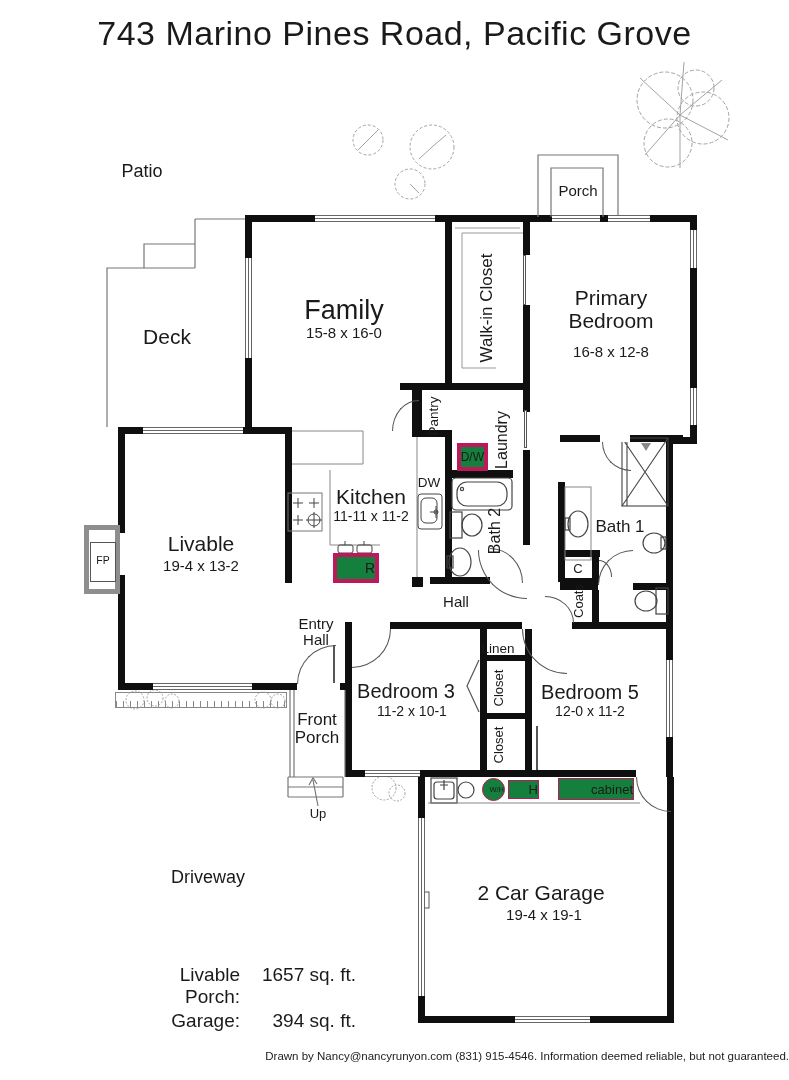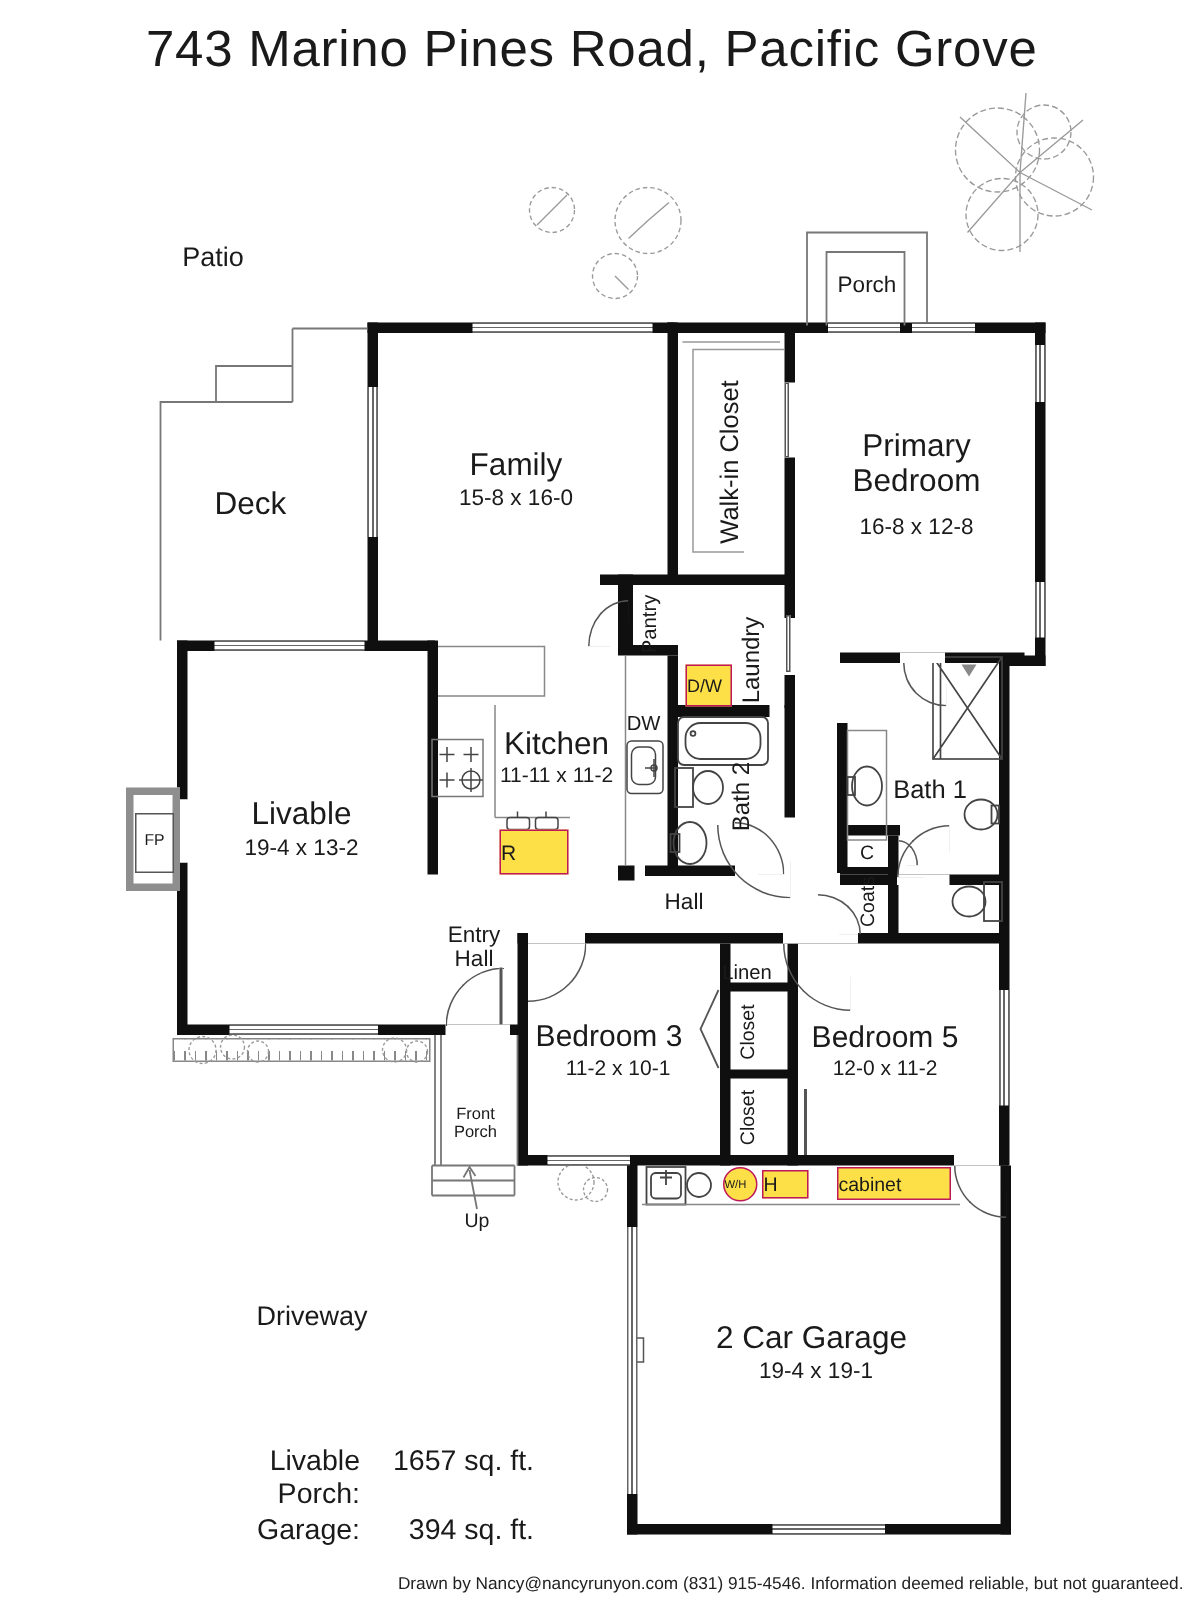--- a/index.html
+++ b/index.html
@@ -13,22 +13,22 @@
         border-top:1px solid #666;border-bottom:1px solid #666;box-sizing:border-box;z-index:4;}
   .winv{position:absolute;width:7px;background:
         linear-gradient(90deg,#fff 0 2px,#666 2px 3px,#fff 3px 7px);
         border-left:1px solid #666;border-right:1px solid #666;box-sizing:border-box;z-index:4;}
   .door{position:absolute;z-index:3;}
   .door.tl{border-top:1px solid #555;border-left:1px solid #555;border-top-left-radius:100% 100%;}
   .door.tr{border-top:1px solid #555;border-right:1px solid #555;border-top-right-radius:100% 100%;}
   .door.bl{border-bottom:1px solid #555;border-left:1px solid #555;border-bottom-left-radius:100% 100%;}
   .door.br{border-bottom:1px solid #555;border-right:1px solid #555;border-bottom-right-radius:100% 100%;}
   .tbox{position:absolute;border:1px solid #555;background:#fff;z-index:3;box-sizing:border-box;}
-  .box{position:absolute;border:1px solid #be185d;background:#fde047;z-index:4;box-sizing:border-box;
-       display:flex;align-items:center;justify-content:flex-start;}
+  .box{position:absolute;border:4px solid #be185d;background:#15803d;z-index:4;box-sizing:border-box;
+       display:flex;align-items:center;justify-content:flex-end;}
   .lbl{position:absolute;transform:translate(-50%,-50%);white-space:nowrap;text-align:center;
        z-index:6;line-height:1.08;}
   .lbl.wrap{white-space:normal;}
   .vlbl{position:absolute;transform:translate(-50%,-50%) rotate(-90deg);white-space:nowrap;
         text-align:center;z-index:6;}
   .ticks{position:absolute;box-sizing:border-box;border:1px solid #888;z-index:1;
          background:
            linear-gradient(#fff 0 8px,rgba(255,255,255,0) 8px),
            repeating-linear-gradient(90deg,#888 0 1px,transparent 1px 7px);}
   .title{position:absolute;left:0;top:14px;width:789px;text-align:center;font-size:34px;
@@ -263,21 +263,21 @@
     <span>W/H</span>
   </div>
 
   <div class="tbox" style="left:84px;top:525px;width:36px;height:69px;border:5px solid #8e8e8e"></div>
   <div class="tbox" style="left:90px;top:542px;width:26px;height:40px"></div>
 
   <div class="lbl" style="left:142px;top:172px;font-size:18px">Patio</div>
   <div class="lbl" style="left:578px;top:191px;font-size:15px">Porch</div>
   <div class="lbl" style="left:167px;top:337px;font-size:21px">Deck</div>
 
-  <div class="lbl" style="left:344px;top:311px;font-size:21px">Family</div>
+  <div class="lbl" style="left:344px;top:311px;font-size:27px">Family</div>
   <div class="lbl" style="left:344px;top:333px;font-size:15px">15-8 x 16-0</div>
 
   <div class="vlbl" style="left:487px;top:308px;font-size:17px">Walk-in Closet</div>
 
   <div class="lbl wrap" style="left:611px;top:310px;font-size:21px;width:120px">Primary Bedroom</div>
   <div class="lbl" style="left:611px;top:352px;font-size:15px">16-8 x 12-8</div>
 
   <div class="vlbl" style="left:433px;top:416px;font-size:13.5px">Pantry</div>
   <div class="vlbl" style="left:502px;top:440px;font-size:16px">Laundry</div>
   <div class="lbl" style="left:429px;top:483px;font-size:13.5px">DW</div>
@@ -301,21 +301,21 @@
   <div class="lbl" style="left:498px;top:649px;font-size:13.5px">Linen</div>
   <div class="vlbl" style="left:498px;top:688px;font-size:13px">Closet</div>
   <div class="vlbl" style="left:498px;top:745px;font-size:13px">Closet</div>
 
   <div class="lbl" style="left:406px;top:692px;font-size:20px">Bedroom 3</div>
   <div class="lbl" style="left:412px;top:712px;font-size:14px">11-2 x 10-1</div>
 
   <div class="lbl" style="left:590px;top:693px;font-size:20px">Bedroom 5</div>
   <div class="lbl" style="left:590px;top:712px;font-size:14px">12-0 x 11-2</div>
 
-  <div class="lbl wrap" style="left:317px;top:750px;font-size:11px;width:54px">Front Porch</div>
+  <div class="lbl wrap" style="left:317px;top:729px;font-size:17px;width:54px">Front Porch</div>
   <div class="lbl" style="left:318px;top:814px;font-size:13px">Up</div>
 
   <div class="lbl" style="left:541px;top:893px;font-size:21px">2 Car Garage</div>
   <div class="lbl" style="left:544px;top:915px;font-size:15px">19-4 x 19-1</div>
 
   <div class="lbl" style="left:208px;top:878px;font-size:18px">Driveway</div>
 
   <div class="summary">
     <div class="k">Livable Porch:</div>
     <div class="v">1657 sq. ft.</div>

